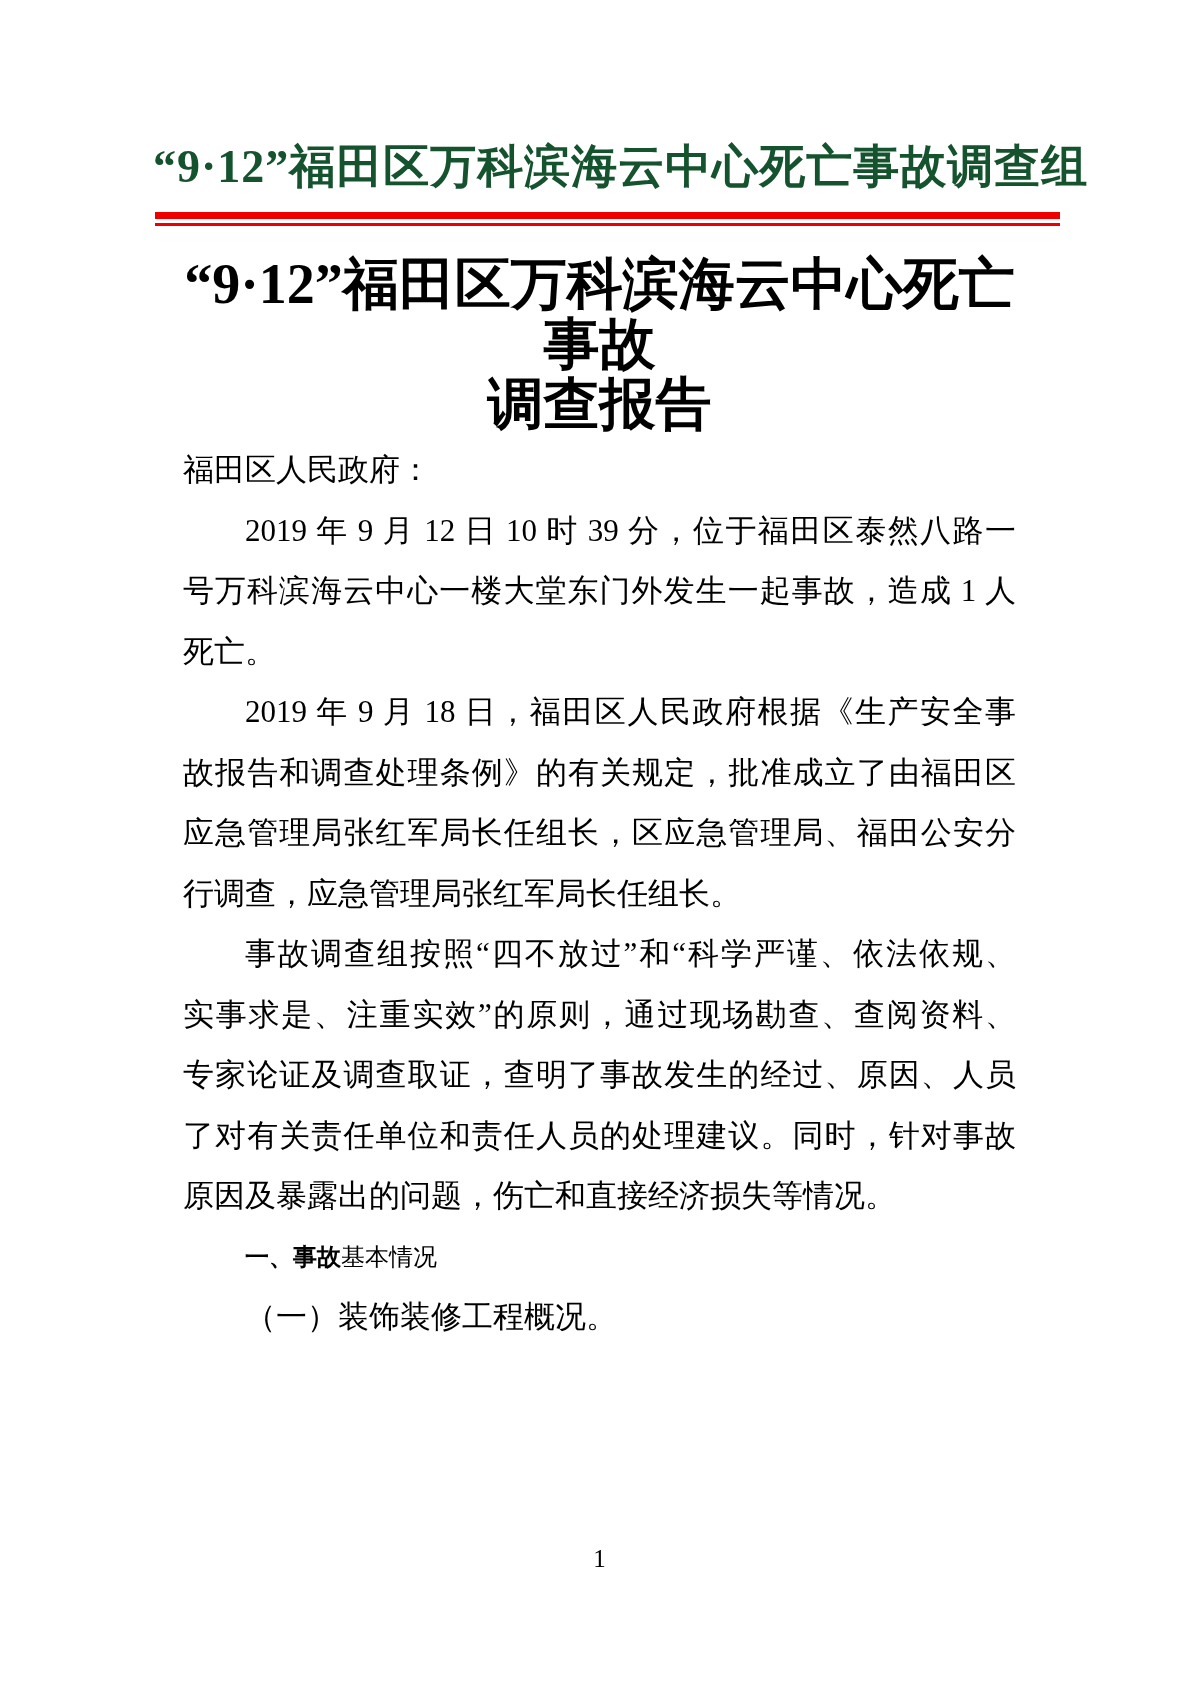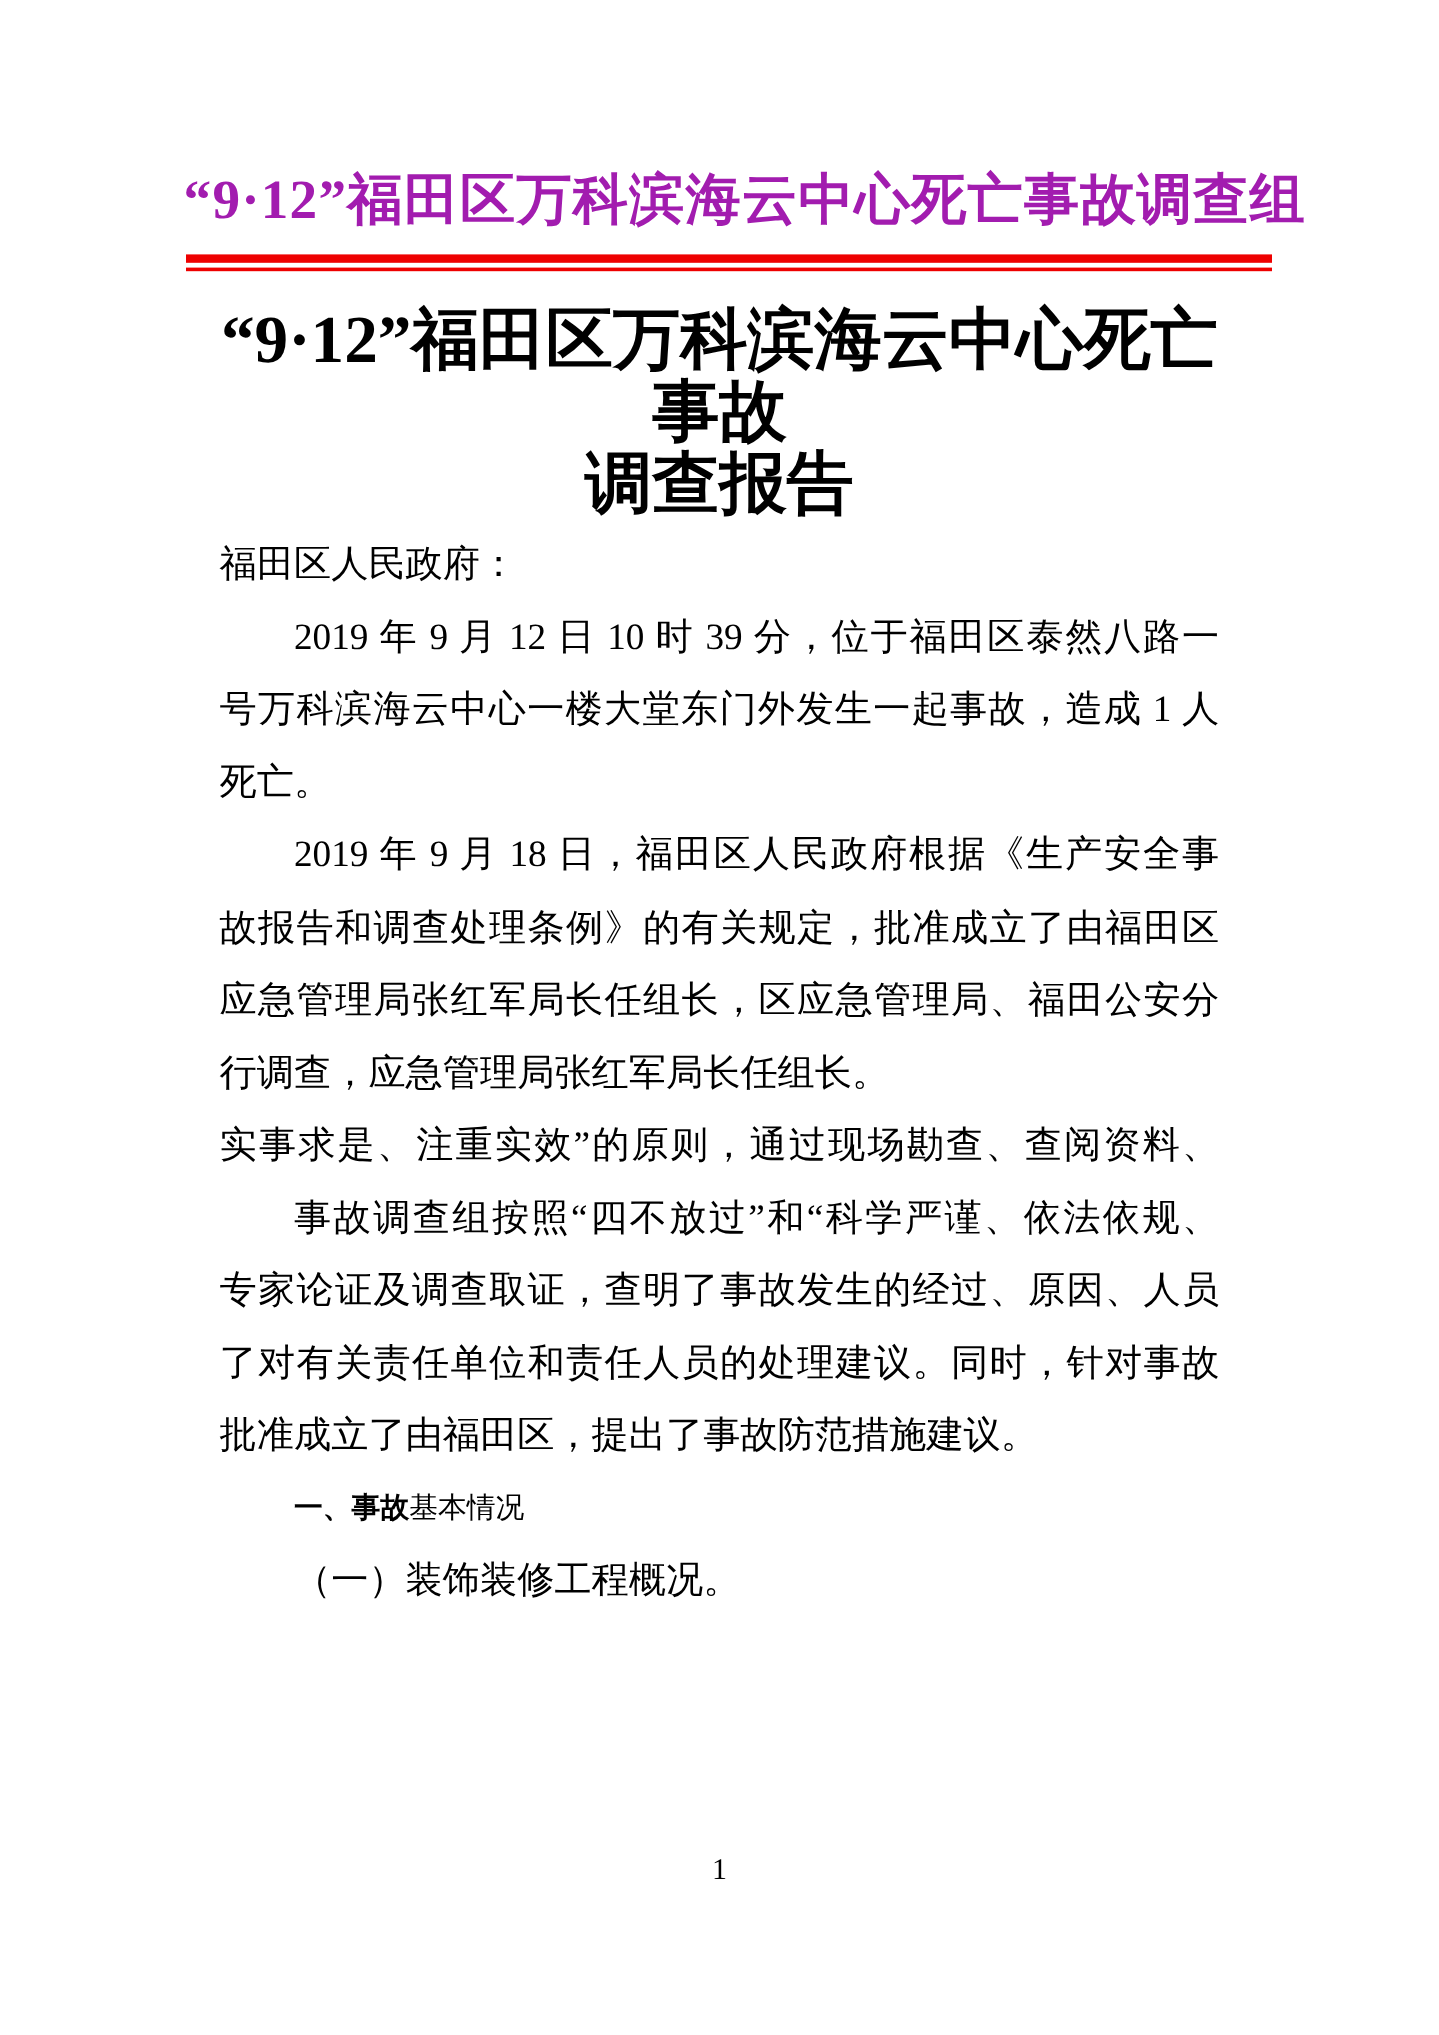--- a/index.html
+++ b/index.html
@@ -15,21 +15,21 @@
   .abs { position: absolute; }
 
   
   .banner {
     left: 153px;
     top: 136px;
     width: 905px;
     text-align: center;
     font-size: 46px;
     font-weight: bold;
-    color: #a21caf;
+    color: #14532d;
     letter-spacing: 1px;
     white-space: nowrap;
   }
   .rule-thick {
     left: 155px;
     top: 212px;
     width: 905px;
     height: 7px;
     background: #ee0000;
   }
@@ -99,25 +99,25 @@
 
   <div class="line indent just">2019 年 9 月 12 日 10 时 39 分，位于福田区泰然八路一</div>
   <div class="line just">号万科滨海云中心一楼大堂东门外发生一起事故，造成 1 人</div>
   <div class="line">死亡。</div>
 
   <div class="line indent just">2019 年 9 月 18 日，福田区人民政府根据《生产安全事</div>
   <div class="line just">故报告和调查处理条例》的有关规定，批准成立了由福田区</div>
   <div class="line just">应急管理局张红军局长任组长，区应急管理局、福田公安分</div>
   <div class="line">行调查，应急管理局张红军局长任组长。</div>
 
+  <div class="line indent just">事故调查组按照“四不放过”和“科学严谨、依法依规、</div>
   <div class="line just">实事求是、注重实效”的原则，通过现场勘查、查阅资料、</div>
-  <div class="line indent just">事故调查组按照“四不放过”和“科学严谨、依法依规、</div>
   <div class="line just">专家论证及调查取证，查明了事故发生的经过、原因、人员</div>
   <div class="line just">了对有关责任单位和责任人员的处理建议。同时，针对事故</div>
-  <div class="line">批准成立了由福田区，提出了事故防范措施建议。</div>
+  <div class="line">原因及暴露出的问题，伤亡和直接经济损失等情况。</div>
 
   <div class="line indent heading"><span class="bold-part">一、事故</span><span>基本情况</span></div>
 
   <div class="line indent">（一）装饰装修工程概况。</div>
 
 </div>
 
 <div class="abs footer">1</div>
 
 </body></html>

